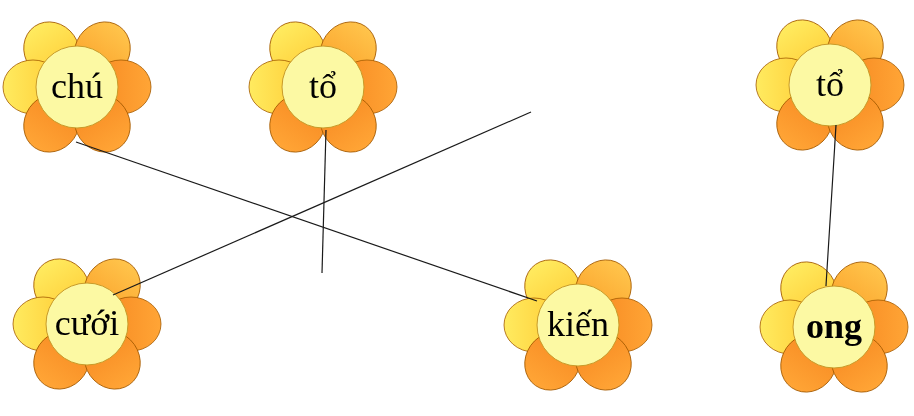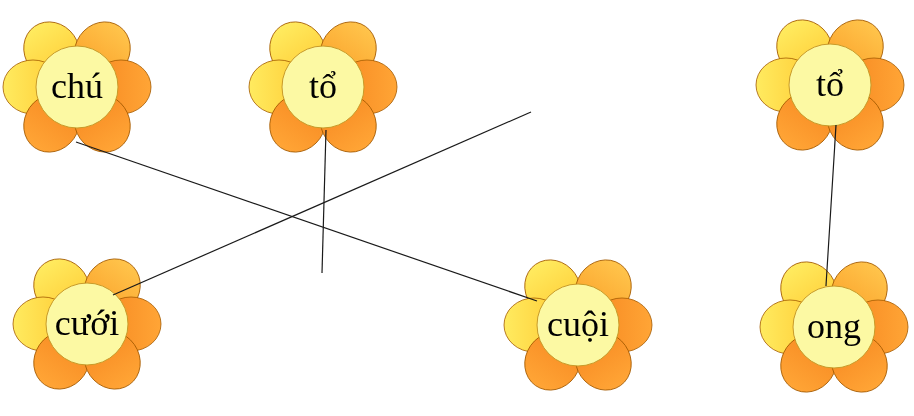--- a/index.html
+++ b/index.html
@@ -91,23 +91,23 @@
   <div class="flower" style="left: 0px; top: 249px; margin-left: 12px;">
     <svg viewBox="-75 -75 150 150">
         <use href="#flowerShape"></use>
       </svg>
     <span class="flower-label">cưới</span>
   </div>
   <div class="flower" style="left: 503px; top: 250px;">
     <svg viewBox="-75 -75 150 150">
         <use href="#flowerShape"></use>
       </svg>
-    <span class="flower-label">cuội</span>
+    <span class="flower-label">kiến</span>
   </div>
-  <div class="flower" style="left: 759px; top: 252px;">
+  <div class="flower" style="left: 759px; top: 252px; font-weight: bold;">
     <svg viewBox="-75 -75 150 150">
         <use href="#flowerShape"></use>
       </svg>
     <span class="flower-label">ong</span>
   </div>
 
   <svg class="overlay" width="914" height="416">
       <line x1="76" y1="142" x2="537" y2="301"></line>
       <line x1="326" y1="130" x2="322" y2="273"></line>
       <line x1="531" y1="112" x2="113" y2="295"></line>

